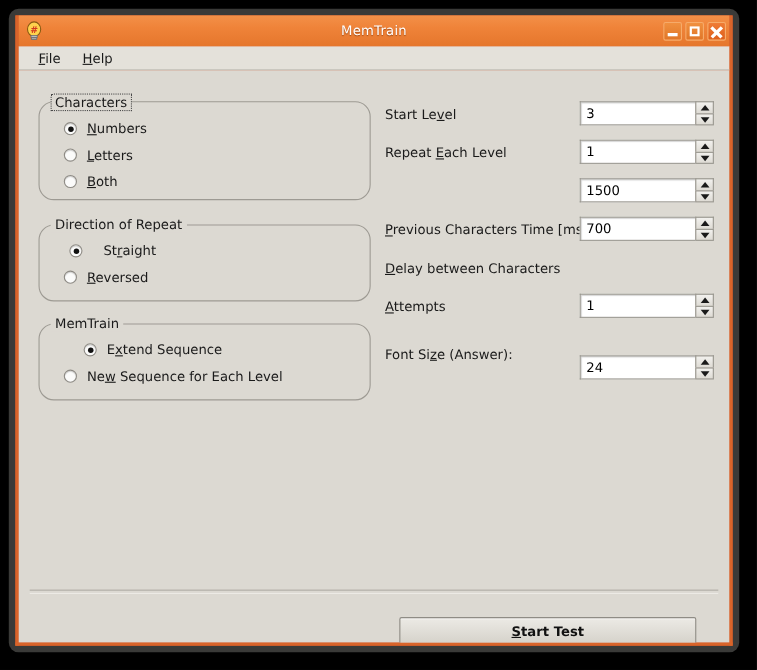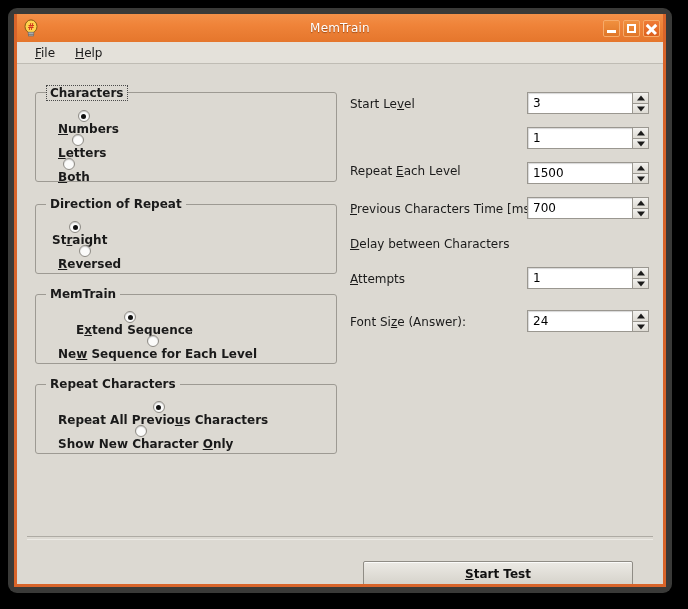--- a/index.html
+++ b/index.html
@@ -115,23 +115,22 @@
     flex: 1 1 auto;
     background: #dcd9d2;
     position: relative;
     overflow: hidden;
   }
 
   
   .groupbox {
     position: absolute;
     border: 1px solid #9d9a93;
-    border-radius: 3px;
+    border-radius: 14px;
     background: transparent;
-    font-weight: bold;
   }
   .gb-legend {
     position: absolute;
     top: -8px; left: 10px;
     background: #dcd9d2;
     padding: 0 4px;
     font-size: 12px;
     color: #1a1a1a;
     white-space: nowrap;
   }
@@ -140,21 +139,20 @@
     padding: 0 3px;
   }
 
   .radio-row {
     position: absolute;
     display: flex;
     align-items: center;
     font-size: 12px;
     color: #1a1a1a;
     white-space: nowrap;
-    flex-direction: column;
   }
   .radio {
     width: 12px; height: 12px;
     border-radius: 50%;
     background: #fbfbfa;
     border: 1px solid #8e8b85;
     box-shadow: inset 0 1px 1px rgba(0,0,0,0.18);
     margin-right: 9px;
     flex: 0 0 12px;
     position: relative;
@@ -306,21 +304,21 @@
           <span><span class="mn">L</span>etters</span>
         </div>
         <div class="radio-row" style="left:22px; top:65px;">
           <span class="radio"></span>
           <span><span class="mn">B</span>oth</span>
         </div>
       </div>
 
       <div class="groupbox" style="left:18px; top:140px; width:300px; height:68px;">
         <div class="gb-legend">Direction of Repeat</div>
-        <div class="radio-row" style="left:16px; top:16px;">
+        <div class="radio-row" style="left:27px; top:16px;gap:10px;">
           <span class="radio checked"></span>
           <span>St<span class="mn">r</span>aight</span>
         </div>
         <div class="radio-row" style="left:22px; top:40px;">
           <span class="radio"></span>
           <span><span class="mn">R</span>eversed</span>
         </div>
       </div>
 
       <div class="groupbox" style="left:18px; top:230px; width:300px; height:68px;">
@@ -328,34 +326,23 @@
         <div class="radio-row" style="left:40px; top:16px;">
           <span class="radio checked"></span>
           <span>E<span class="mn">x</span>tend Sequence</span>
         </div>
         <div class="radio-row" style="left:22px; top:40px;">
           <span class="radio"></span>
           <span>Ne<span class="mn">w</span> Sequence for Each Level</span>
         </div>
       </div>
 
-      <div class="groupbox" style="left:18px; top:320px; width:300px; height:68px;">
-        <div class="gb-legend">Repeat Characters</div>
-        <div class="radio-row" style="left:22px; top:16px;">
-          <span class="radio checked"></span>
-          <span>Repeat All Previo<span class="mn">u</span>s Characters</span>
-        </div>
-        <div class="radio-row" style="left:22px; top:40px;">
-          <span class="radio"></span>
-          <span>Show New Character <span class="mn">O</span>nly</span>
-        </div>
-      </div>
 
       <div class="field-label" style="left:333px; top:33px;">Start Le<span class="mn">v</span>el</div>
-      <div class="field-label" style="left:333px; top:68px;margin-top:32px;">Repeat <span class="mn">E</span>ach Level</div>
+      <div class="field-label" style="left:333px; top:68px;">Repeat <span class="mn">E</span>ach Level</div>
       <div class="field-label" style="left:333px; top:138px;"><span class="mn">P</span>revious Characters Time [ms]</div>
       <div class="field-label" style="left:333px; top:173px;"><span class="mn">D</span>elay between Characters</div>
       <div class="field-label" style="left:333px; top:208px;"><span class="mn">A</span>ttempts</div>
       <div class="field-label" style="left:333px; top:251px;">Font Si<span class="mn">z</span>e (Answer):</div>
 
       <div class="spinner" style="left:510px; top:28px;">
         <div class="spin-input">3</div>
         <div class="spin-btns">
           <div class="spin-btn up">
               <span class="tri up"></span>
@@ -408,21 +395,21 @@
         <div class="spin-btns">
           <div class="spin-btn up">
               <span class="tri up"></span>
             </div>
           <div class="spin-btn down">
               <span class="tri down"></span>
             </div>
         </div>
       </div>
 
-      <div class="spinner" style="left:510px; top:246px;justify-content:flex-end;">
+      <div class="spinner" style="left:510px; top:259px;justify-content:flex-end;">
         <div class="spin-input">24</div>
         <div class="spin-btns">
           <div class="spin-btn up">
               <span class="tri up"></span>
             </div>
           <div class="spin-btn down">
               <span class="tri down"></span>
             </div>
         </div>
       </div>

